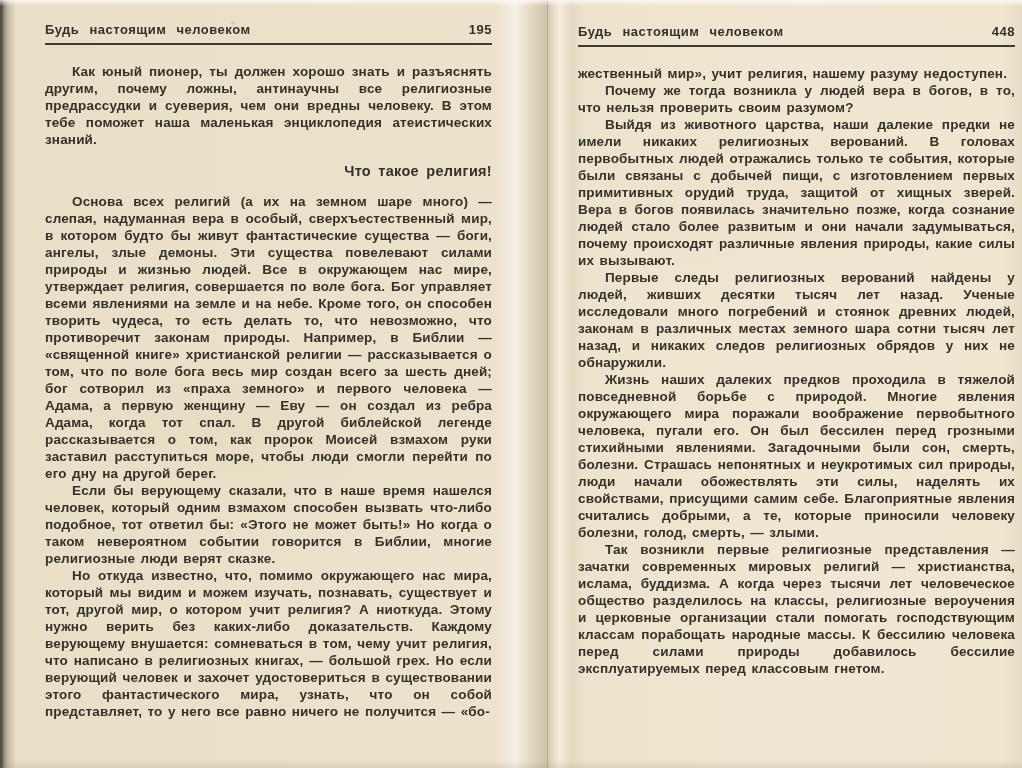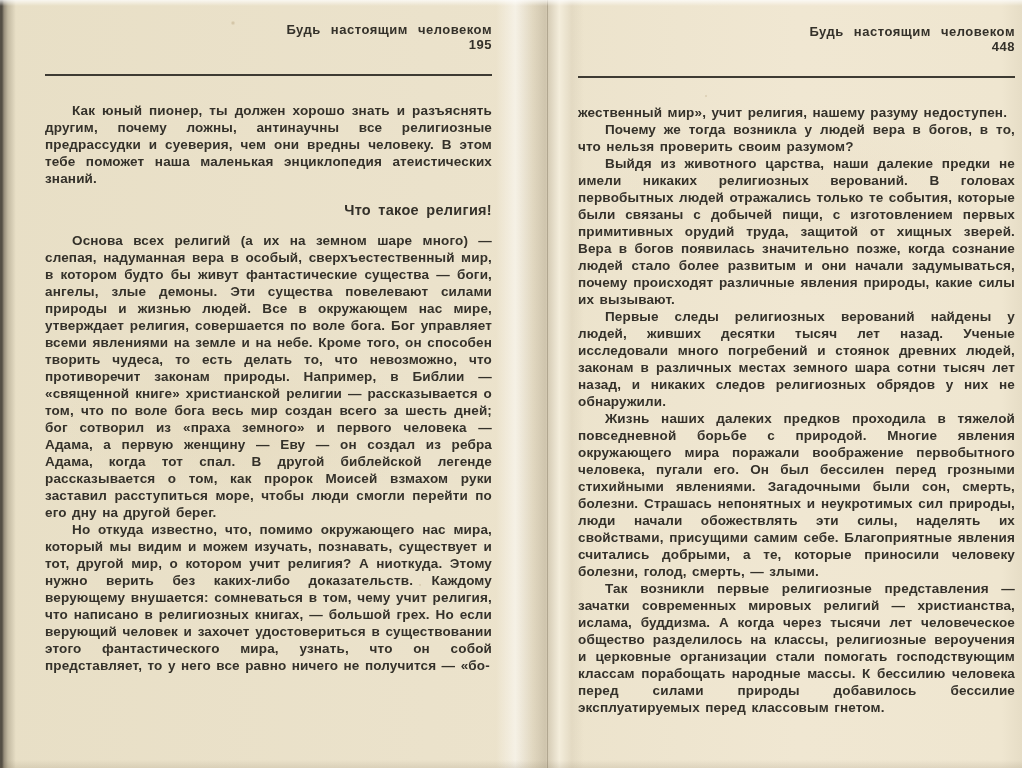--- a/index.html
+++ b/index.html
@@ -45,25 +45,25 @@
   .spine::after {
     content: ""; position: absolute; left: 58%; top: 0; bottom: 0; width: 1px;
     background: rgba(95,82,60,0.30);
   }
   .page { position: absolute; z-index: 4; color: #34312a; }
   .page-left  { left: 45px;  top: 22px; width: 447px; }
   .page-right { left: 578px; top: 24px; width: 437px; }
   .running-header {
     display: flex; justify-content: space-between; align-items: flex-end;
     font-size: 13px; font-weight: bold; letter-spacing: 0.5px; word-spacing: 6px;
-    border-bottom: 2px solid #3e3b33; padding-bottom: 22px; flex-direction: column;
+    border-bottom: 2px solid #3e3b33; padding-bottom: 6px;
   }
   .running-header .page-number { letter-spacing: 0.5px; word-spacing: 0; }
   .page-body {
-    margin-top: 26px;
+    margin-top: 18px;
     font-size: 13.5px; line-height: 17px; font-weight: bold;
     text-align: justify; letter-spacing: 0.15px; word-spacing: 1.5px;
     hyphens: auto; -webkit-hyphens: auto;
   }
   .page-body p { margin: 0; text-indent: 27px; }
   .page-body p.continuation { text-indent: 0; }
   .section-heading {
     margin: 15px 0 13px; text-align: right;
     font-size: 14.5px; font-weight: bold; letter-spacing: 0.3px; word-spacing: 3px;
   }
@@ -79,20 +79,21 @@
 
   <section class="page page-left" lang="ru">
     <header class="running-header">
       <span class="running-title">Будь настоящим человеком</span>
       <span class="page-number">195</span>
     </header>
     <div class="page-body">
       <p>Как юный пионер, ты должен хорошо знать и разъяснять другим, почему ложны, антинаучны все религиозные предрассудки и суеверия, чем они вредны человеку. В этом тебе поможет наша маленькая энциклопедия атеистических знаний.</p>
       <h2 class="section-heading">Что такое религия!</h2>
       <p>Основа всех религий (а их на земном шаре много) — слепая, надуманная вера в особый, сверхъестественный мир, в котором будто бы живут фантастические существа — боги, ангелы, злые демоны. Эти существа повелевают силами природы и жизнью людей. Все в окружающем нас мире, утверждает религия, совершается по воле бога. Бог управляет всеми явлениями на земле и на небе. Кроме того, он способен творить чудеса, то есть делать то, что невозможно, что противоречит законам природы. Например, в Библии — «священной книге» христианской религии — рассказывается о том, что по воле бога весь мир создан всего за шесть дней; бог сотворил из «праха земного» и первого человека — Адама, а первую женщину — Еву — он создал из ребра Адама, когда тот спал. В другой библейской легенде рассказывается о том, как пророк Моисей взмахом руки заставил расступиться море, чтобы люди смогли перейти по его дну на другой берег.</p>
+      <p>Если бы верующему сказали, что в наше время нашелся человек, который одним взмахом способен вызвать что-либо подобное, тот ответил бы: «Этого не может быть!» Но когда о таком невероятном событии говорится в Библии, многие религиозные люди верят сказке.</p>
       <p>Но откуда известно, что, помимо окружающего нас мира, который мы видим и можем изучать, познавать, существует и тот, другой мир, о котором учит религия? А ниоткуда. Этому нужно верить без каких-либо доказательств. Каждому верующему внушается: сомневаться в том, чему учит религия, что написано в религиозных книгах, — большой грех. Но если верующий человек и захочет удостовериться в существовании этого фантастического мира, узнать, что он собой представляет, то у него все равно ничего не получится — «бо-</p>
     </div>
   </section>
 
   <section class="page page-right" lang="ru">
     <header class="running-header">
       <span class="running-title">Будь настоящим человеком</span>
       <span class="page-number">448</span>
     </header>
     <div class="page-body">

